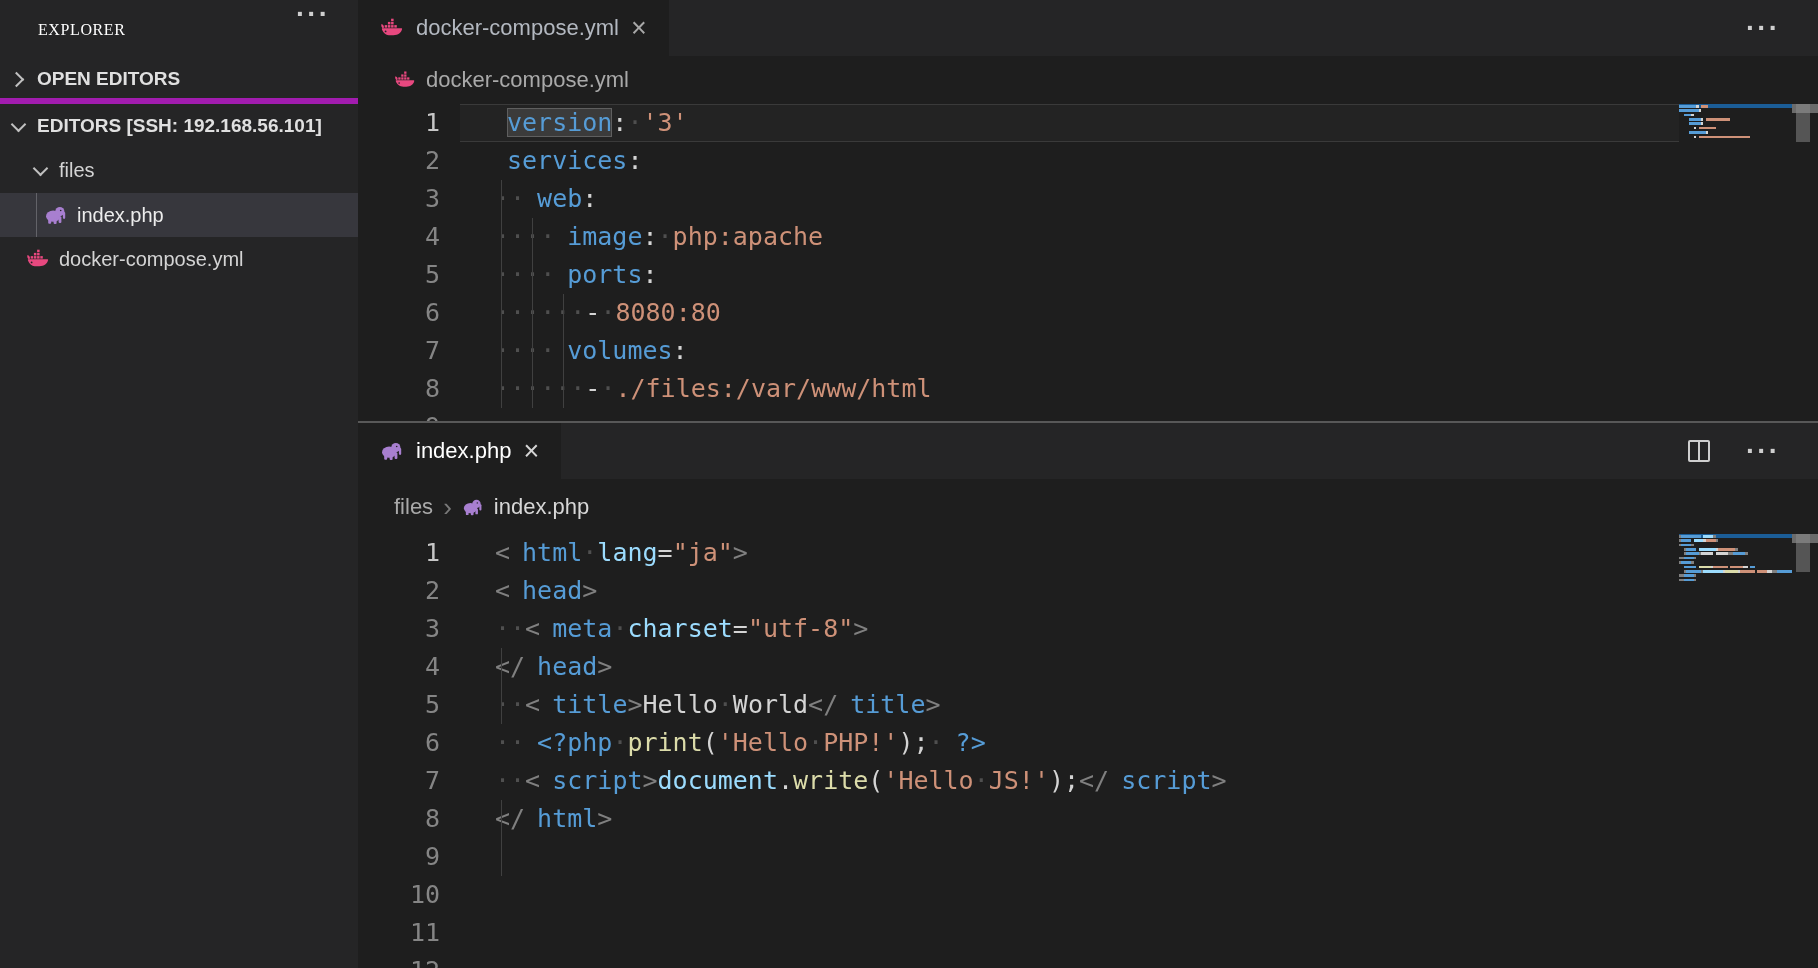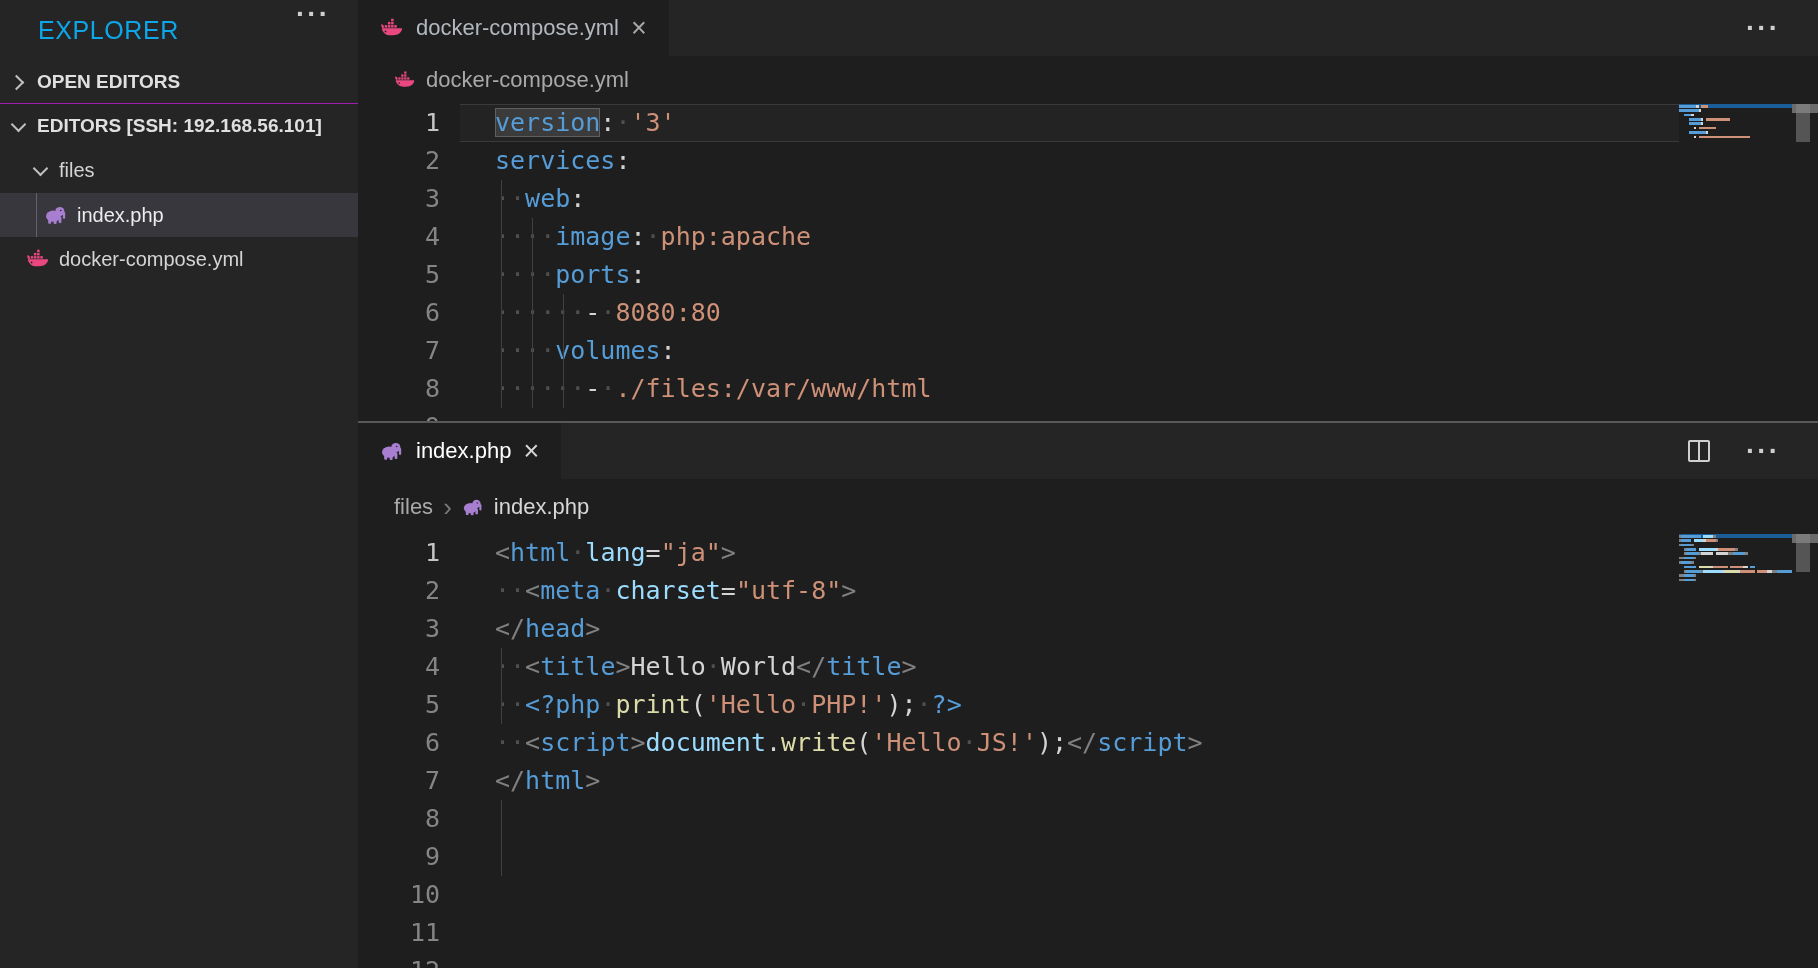--- a/index.html
+++ b/index.html
@@ -5,26 +5,26 @@
   * { margin:0; padding:0; box-sizing:border-box; }
   html,body { background:#181818; }
   #app {
     position:relative; width:1818px; height:968px; overflow:hidden;
     background:#1e1e1e; font-family:"Liberation Sans", sans-serif;
     color:#cccccc; user-select:none;
   }
   
   #sidebar { position:absolute; left:0; top:0; width:358px; height:100%; background:#252526; }
   .sb-header { position:absolute; top:0; left:0; right:0; height:60px; display:flex; align-items:center; padding-left:38px; }
-  .sb-title { font-size:25px; color:#0ea5e9; letter-spacing:.6px; }
+  .sb-title { font-size:16px; color:#ffffff; letter-spacing:.6px;font-family:Liberation Serif, serif; }
   .sb-header .more { position:absolute; right:28px; top:4px; }
   .sb-row { position:absolute; left:0; right:0; height:44px; display:flex; align-items:center; gap:9px; cursor:pointer; }
   .sb-bold { font-size:19px; font-weight:bold; color:#e0e0e0; white-space:nowrap; }
   .sb-row.section { padding-left:8px; }
-  .sb-row.divider-below { border-bottom:1px solid #a21caf; }
+  .sb-row.divider-below { border-bottom:6px solid #a21caf; }
   .tree-label { font-size:20px; color:#d4d4d4; white-space:nowrap; }
   .sb-row.selected { background:#37373d; }
   .sb-row.selected .tree-label { color:#ececec; }
   .tree-guide { position:absolute; left:36px; top:0; bottom:0; width:1px; background:#636369; }
   
   .chev { width:20px; height:20px; position:relative; flex:none; }
   .chev::before { content:''; position:absolute; width:9px; height:9px;
     border-right:2px solid #c0c0c0; border-bottom:2px solid #c0c0c0; }
   .chev.right::before { transform:rotate(-45deg); top:5px; left:3px; }
   .chev.down::before  { transform:rotate(45deg);  top:3px; left:5px; }
@@ -67,21 +67,21 @@
   .gutter { position:absolute; left:0; top:0; width:82px; }
   .ln { height:38px; line-height:38px; text-align:right;
     font:25px/38px "DejaVu Sans Mono", monospace; color:#858585; }
   .ln.cur-n { color:#c6c6c6; }
   .lines { position:absolute; left:102px; right:26px; top:0; }
   .line { height:38px; white-space:pre; padding-left:35px;
     font:25px/38px "DejaVu Sans Mono", monospace; color:#d4d4d4; cursor:text; }
   .line.cur { background:rgba(255,255,255,.025);
     box-shadow:inset 0 1px 0 #3a3a3a, inset 0 -1px 0 #3a3a3a; }
   .indent-guide { position:absolute; width:1px; background:#404040; }
-  .tk.k { color:#569cd6; } .tk.a { color:#9cdcfe; } .tk.s { color:#ce9178; }
+  .tk.k { color:#569cd6;margin-left:12px; } .tk.a { color:#9cdcfe; } .tk.s { color:#ce9178; }
   .tk.p { color:#808080; } .tk.t { color:#d4d4d4; } .tk.f { color:#dcdcaa; }
   .tk.w { color:#4f4f4f; }
   .tk.wh { background:rgba(95,95,95,.4); outline:1px solid #5f5f5f; outline-offset:-1px; }
   .tk.bm { background:rgba(120,120,120,.22); outline:1px solid #6c6c6c; outline-offset:-1px; }
   
   .minimap { position:absolute; top:0; right:26px; width:113px; height:100%; background:#1e1e1e; overflow:hidden; cursor:pointer; }
   .mline { display:flex; align-items:center; height:4.4px; overflow:hidden; }
   .mline.mcur { background:#1b5d97; }
   .mb { height:2.7px; flex:none; }
   .scrollbar { position:absolute; top:0; right:0; width:26px; height:100%; }
@@ -322,20 +322,21 @@
             <div class="ln">6</div>
             <div class="ln">7</div>
             <div class="ln">8</div>
             <div class="ln">9</div>
             <div class="ln">10</div>
             <div class="ln">11</div>
             <div class="ln">12</div>
           </div>
         <div class="lines">
             <div class="line"><span class="tk p">&lt;</span><span class="tk k">html</span><span class="tk w">·</span><span class="tk a">lang</span><span class="tk t">=</span><span class="tk s">"ja"</span><span class="tk p">&gt;</span></div>
+            <div class="line"><span class="tk p">&lt;</span><span class="tk k">head</span><span class="tk p">&gt;</span></div>
             <div class="line"><span class="tk w">··</span><span class="tk p">&lt;</span><span class="tk k">meta</span><span class="tk w">·</span><span class="tk a">charset</span><span class="tk t">=</span><span class="tk s">"utf-8"</span><span class="tk p">&gt;</span></div>
             <div class="line"><span class="tk p">&lt;/</span><span class="tk k">head</span><span class="tk p">&gt;</span></div>
             <div class="line"><span class="tk w">··</span><span class="tk p">&lt;</span><span class="tk k">title</span><span class="tk p">&gt;</span><span class="tk t">Hello</span><span class="tk w">·</span><span class="tk t">World</span><span class="tk p">&lt;/</span><span class="tk k">title</span><span class="tk p">&gt;</span></div>
             <div class="line"><span class="tk w">··</span><span class="tk k">&lt;?php</span><span class="tk w">·</span><span class="tk f">print</span><span class="tk t">(</span><span class="tk s">'Hello</span><span class="tk w">·</span><span class="tk s">PHP!'</span><span class="tk t">);</span><span class="tk w">·</span><span class="tk k">?&gt;</span></div>
             <div class="line"><span class="tk w">··</span><span class="tk p">&lt;</span><span class="tk k">script</span><span class="tk p">&gt;</span><span class="tk a">document</span><span class="tk t">.</span><span class="tk f">write</span><span class="tk t">(</span><span class="tk s">'Hello</span><span class="tk w">·</span><span class="tk s">JS!'</span><span class="tk t">);</span><span class="tk p">&lt;/</span><span class="tk k">script</span><span class="tk p">&gt;</span></div>
             <div class="line"><span class="tk p">&lt;/</span><span class="tk k">html</span><span class="tk p">&gt;</span></div>
             <div class="line"></div>
             <div class="indent-guide" style="left: 41px; top: 114px; height: 76px;"></div>
             <div class="indent-guide" style="left: 41px; top: 266px; height: 76px;"></div>
           </div>

